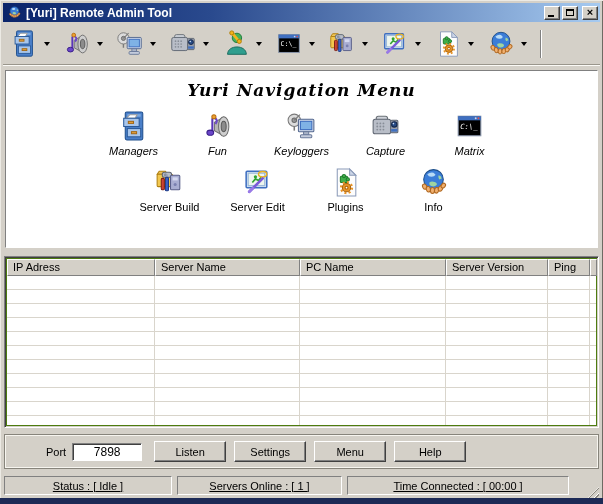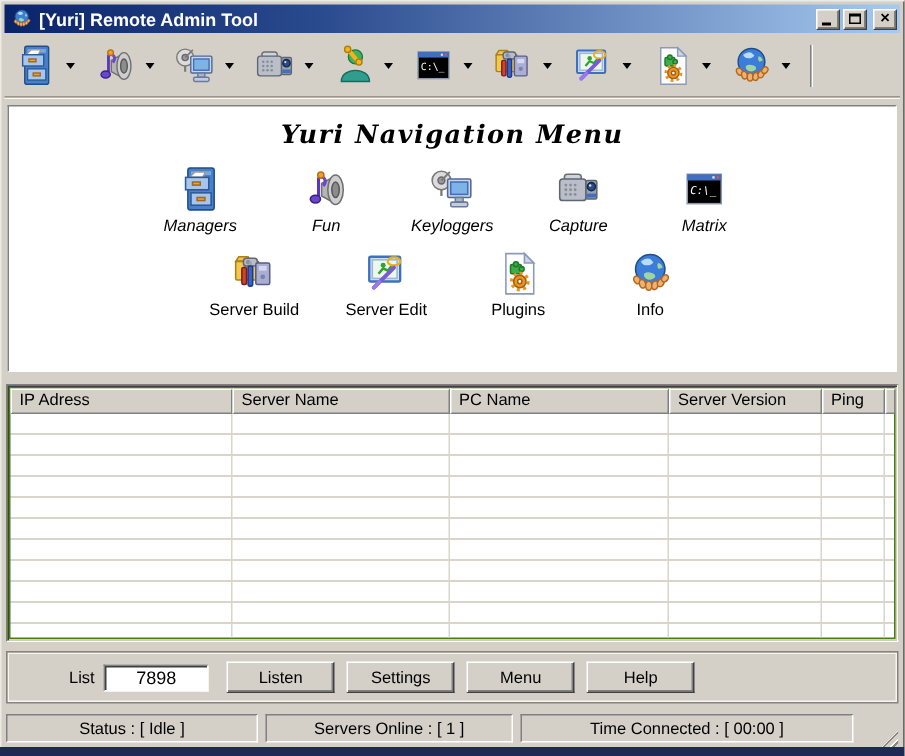--- a/index.html
+++ b/index.html
@@ -97,21 +97,21 @@
   .panel-btn {
     width:72px; height:21px; margin-right:8px; background:#d4d0c8;
     border:1px solid; border-color:#fff #404040 #404040 #fff;
     box-shadow: inset -1px -1px 0 #808080;
     font-family:"Liberation Sans", sans-serif; font-size:11px; color:#000;
     display:flex; align-items:center; justify-content:center; cursor:default;
   }
   
   .statusbar {
     position:absolute; left:3px; top:474px; width:597px; height:23px;
-    display:flex; align-items:center; gap:5px; padding-left:1px;
+    display:flex; align-items:center; gap:5px; padding-left:1px;text-decoration:underline;
   }
   .status-panel {
     height:19px; border:1px solid; border-color:#808080 #fff #fff #808080;
     display:flex; align-items:center; justify-content:center;
     font-size:11px; color:#000; flex:0 0 auto;
   }
   .sp1 { width:168px; } .sp2 { width:165px; } .sp3 { width:222px; }
   .grip {
     position:absolute; right:4px; bottom:4px; width:13px; height:13px;
     background:repeating-linear-gradient(135deg,#ffffff 0 1px,#8a877e 1px 2px,transparent 2px 4.3px);
@@ -391,21 +391,21 @@
     <div class="list-body">
       <div class="vline" style="left:147px"></div>
       <div class="vline" style="left:292px"></div>
       <div class="vline" style="left:438px"></div>
       <div class="vline" style="left:540px"></div>
       <div class="vline" style="left:582px"></div>
     </div>
   </div>
 
   <div class="bottom-panel">
-    <span class="port-label">List</span>
+    <span class="port-label">Port</span>
     <input class="port-input" type="text" value="7898" style="">
     <div class="panel-btn">Listen</div>
     <div class="panel-btn">Settings</div>
     <div class="panel-btn">Menu</div>
     <div class="panel-btn">Help</div>
   </div>
 
   <div class="statusbar">
     <div class="status-panel sp1">Status : [ Idle ]</div>
     <div class="status-panel sp2">Servers Online : [ 1 ]</div>

